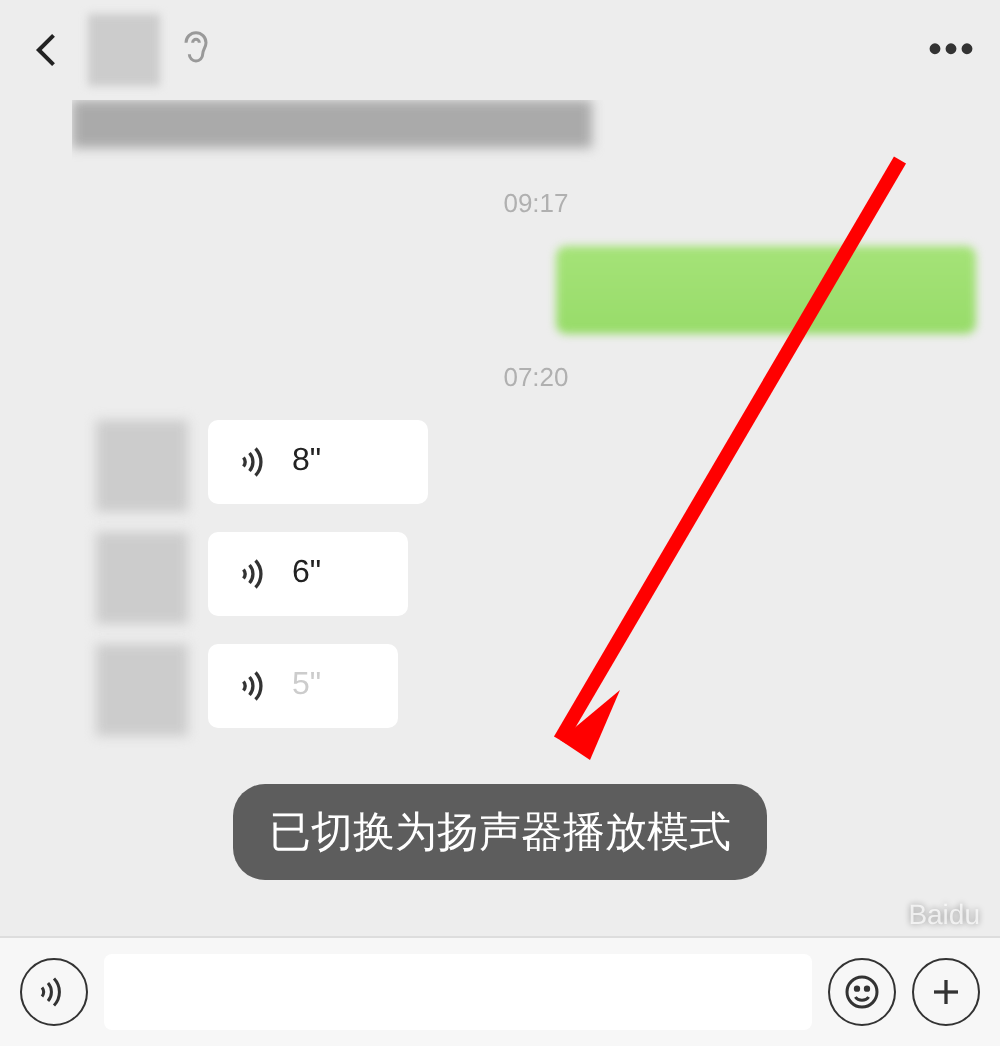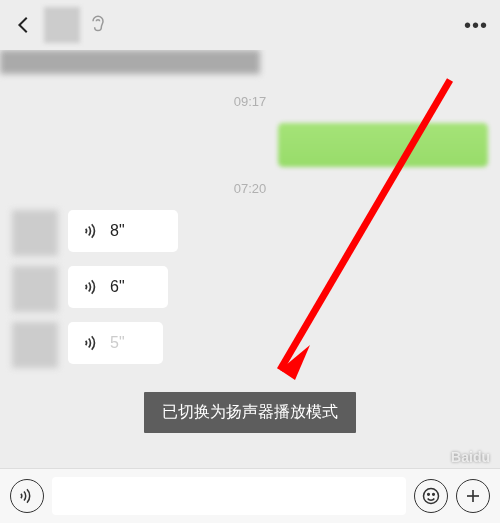--- a/index.html
+++ b/index.html
@@ -3,37 +3,37 @@
   <meta charset="utf-8">
   <style>
     * { margin: 0; padding: 0; box-sizing: border-box; }
     body { width: 500px; height: 523px; font-family: -apple-system, "PingFang SC", sans-serif; background: #ededed; overflow: hidden; position: relative; }
     .header { height: 50px; display: flex; align-items: center; justify-content: space-between; padding: 0 12px; background: #ededed; }
     .header-left { display: flex; align-items: center; gap: 8px; }
     .back-chevron { width: 24px; height: 24px; display: flex; align-items: center; justify-content: center; }
     .avatar-small { width: 36px; height: 36px; background: #ccc; filter: blur(2px); }
     .ear-icon { width: 20px; height: 20px; color: #888; }
     .more-icon { font-size: 20px; color: #333; letter-spacing: 1px; }
-    .chat-area { position: relative; height: 418px; overflow: hidden; }
+    .chat-area { position: relative; height: 418px; overflow: hidden; margin-left: 36px; }
     .blur-strip { position: absolute; top: 0; left: 0; width: 260px; height: 24px; background: #aaa; filter: blur(3px); }
     .timestamp { text-align: center; color: #b0b0b0; font-size: 13px; margin: 14px 0; }
     .msg-out { display: flex; justify-content: flex-end; padding-right: 12px; margin-bottom: 10px; }
     .bubble-green { width: 210px; height: 44px; background: linear-gradient(#a5e378,#98dc6a); border-radius: 5px; filter: blur(2px); }
     .msg-in { display: flex; align-items: flex-start; padding-left: 12px; margin-bottom: 10px; gap: 10px; }
     .avatar-in { width: 46px; height: 46px; background: #ccc; filter: blur(3px); flex-shrink: 0; }
     .bubble-white { background: #fff; border-radius: 5px; padding: 10px 14px; display: flex; align-items: center; gap: 10px; min-height: 42px; position: relative; }
     .bubble-white::before { content: ""; position: absolute; left: -6px; top: 14px; border: 6px solid transparent; border-right-color: #fff; }
     .voice-icon { width: 18px; height: 18px; }
     .voice-dur { font-size: 16px; color: #222; }
     .voice-dur.faded { color: #ccc; }
-    .toast { position: absolute; left: 50%; transform: translateX(-50%); top: 392px; background: rgba(80,80,80,0.92); color: #fff; font-size: 16px; padding: 10px 18px; border-radius: 1px; white-space: nowrap; z-index: 5; }
+    .toast { position: absolute; left: 50%; transform: translateX(-50%); top: 392px; background: rgba(80,80,80,0.92); color: #fff; font-size: 21px; padding: 10px 18px; border-radius: 16px; white-space: nowrap; z-index: 5; }
     .input-bar { position: absolute; bottom: 0; left: 0; right: 0; height: 55px; background: #f7f7f7; border-top: 1px solid #ddd; display: flex; align-items: center; padding: 0 10px; gap: 8px; }
     .circle-btn { width: 34px; height: 34px; border: 1.5px solid #333; border-radius: 50%; display: flex; align-items: center; justify-content: center; flex-shrink: 0; }
     .text-input { flex: 1; height: 38px; background: #fff; border-radius: 4px; border: none; padding: 0 8px; font-size: 15px; }
-    .watermark { position: absolute; bottom: 58px; right: 10px; color: rgba(255,255,255,0.7); font-size: 14px; font-weight: bold; text-shadow: 0 0 3px rgba(0,0,0,0.4); }
+    .watermark { position: absolute; bottom: 58px; right: 10px; color: rgba(255,255,255,0.7); font-size: 14px; font-weight: normal; text-shadow: 0 0 3px rgba(0,0,0,0.4); }
     .arrow-svg { position: absolute; top: 70px; left: 240px; width: 220px; height: 340px; z-index: 3; pointer-events: none; }
   </style>
 </head>
 <body>
 
 <div class="header">
   <div class="header-left">
     <div class="back-chevron">
       <svg viewBox="0 0 24 24" width="22" height="22" fill="none" stroke="#222" stroke-width="2.2">
           <polyline points="15 4 7 12 15 20"></polyline>

